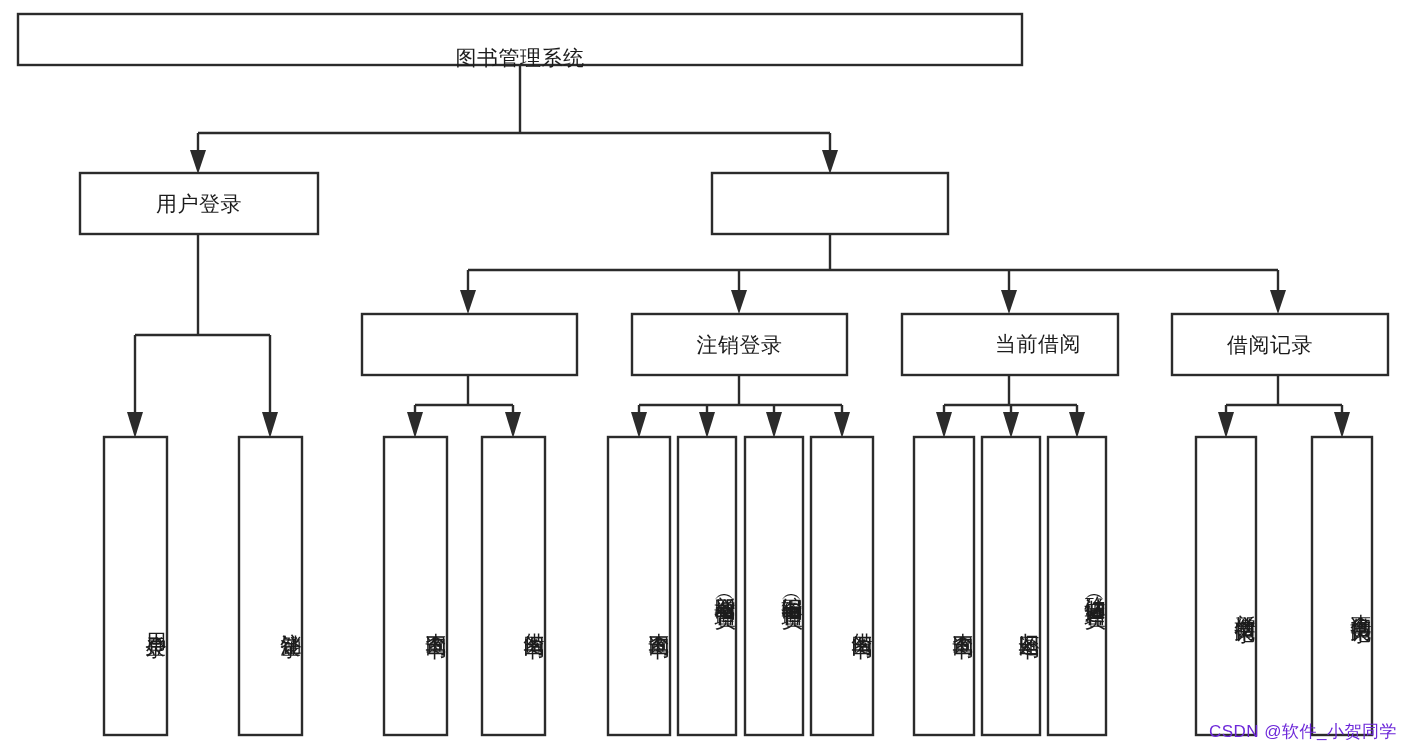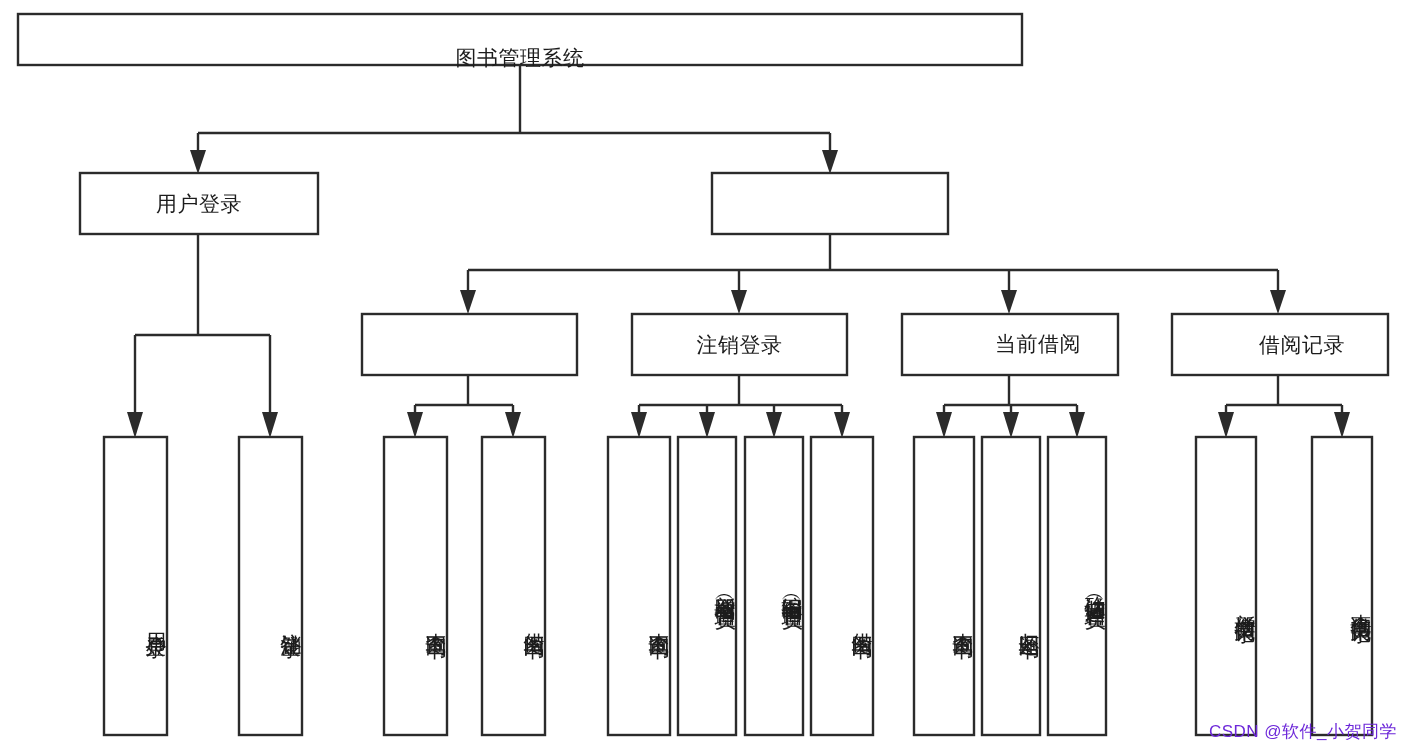--- a/index.html
+++ b/index.html
@@ -189,21 +189,21 @@
   <div class="node-label-h" style="left:18px; top:32px; width:1004px; height:51px;">图书管理系统</div>
 
   <div class="node-label-h" style="left:80px; top:173px; width:238px; height:61px;">用户登录</div>
 
 
 
   <div class="node-label-h" style="left:632px; top:314px; width:215px; height:61px;">注销登录</div>
 
   <div class="node-label-h" style="left:902px; top:314px; width:216px; height:59px;margin-left:28px;">当前借阅</div>
 
-  <div class="node-label-h" style="left:1204px; top:314px; width:196px; height:61px;">借阅记录</div>
+  <div class="node-label-h" style="left:1172px; top:314px; width:196px; height:61px;">借阅记录</div>
 
   <div class="node-label-v" style="left:104px; top:512px; width:63px; height:215px;">用户登录</div>
 
   <div class="node-label-v" style="left:239px; top:512px; width:63px; height:215px;">注销登录</div>
 
   <div class="node-label-v" style="left:384px; top:512px; width:63px; height:215px;">查询图书</div>
 
   <div class="node-label-v" style="left:482px; top:512px; width:63px; height:215px;">借阅图书</div>
 
   <div class="node-label-v" style="left:608px; top:512px; width:62px; height:215px;">查询图书</div>

